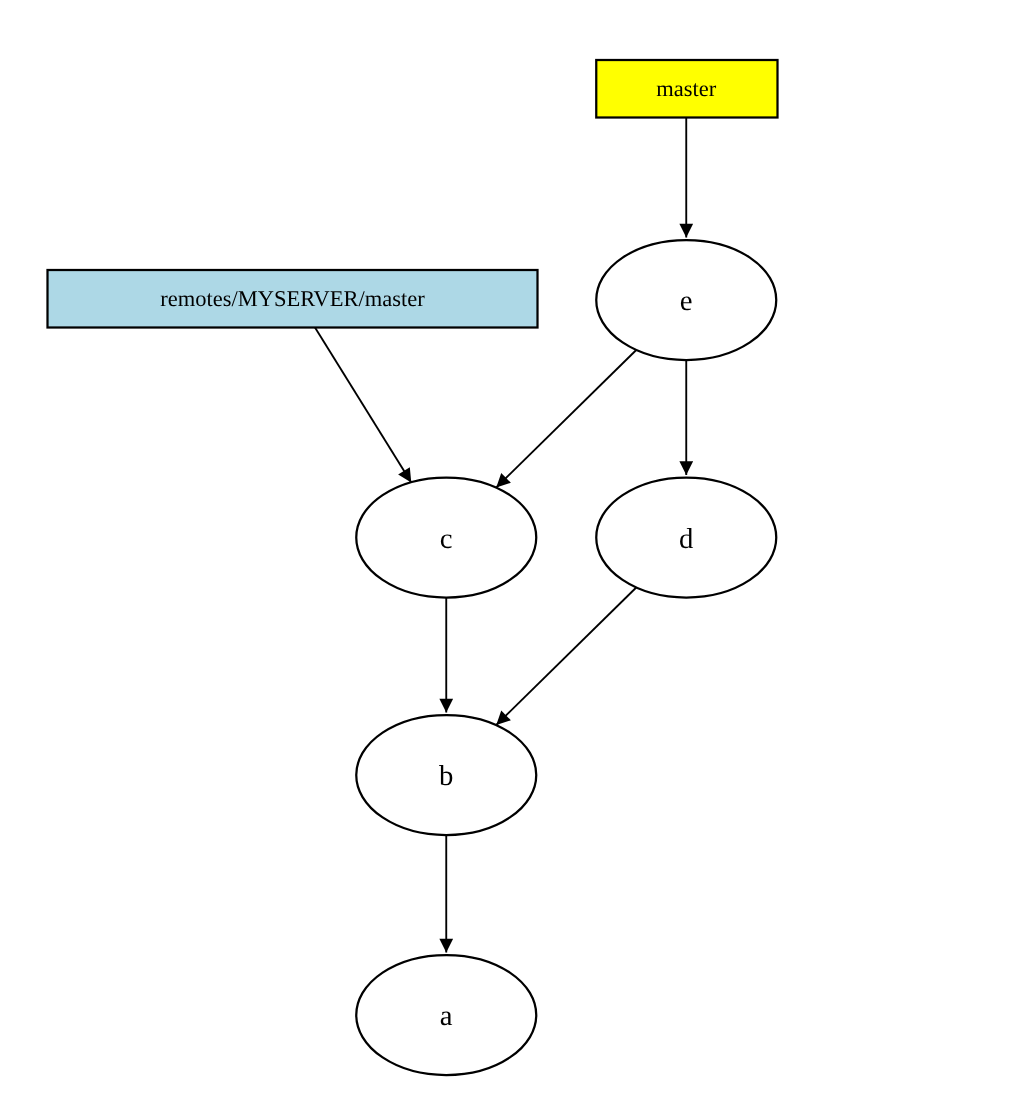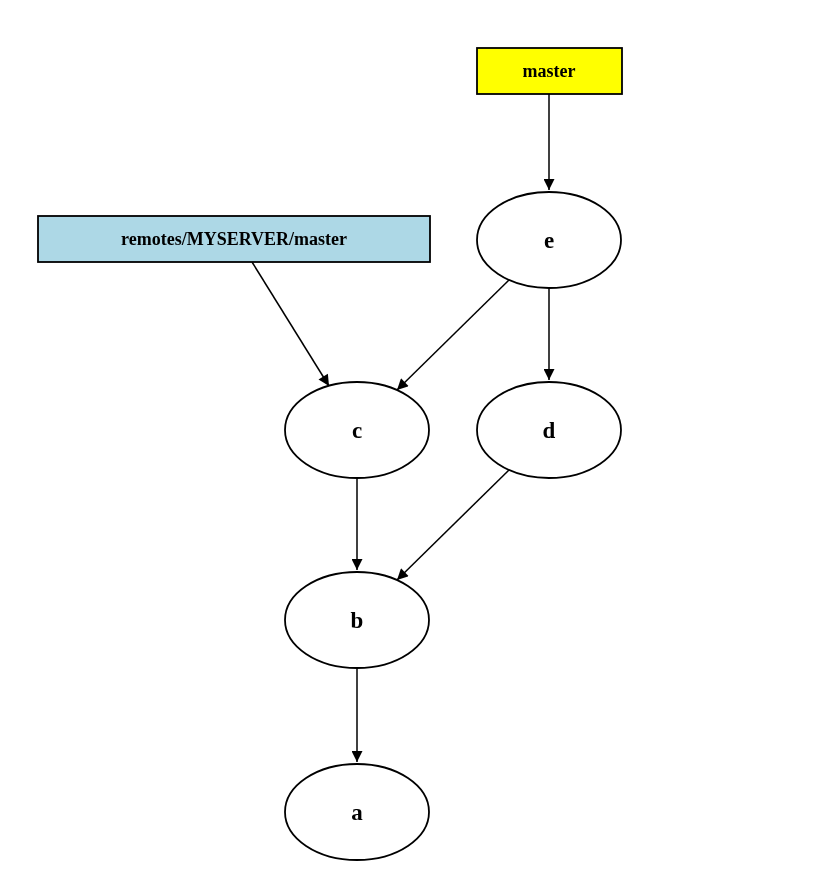--- a/index.html
+++ b/index.html
@@ -6,21 +6,20 @@
     margin: 0;
     padding: 0;
     background: #ffffff;
   }
   .canvas {
     position: relative;
     width: 825px;
     height: 880px;
     background: #ffffff;
     overflow: hidden;
-    font-weight: bold;
   }
   svg {
     display: block;
   }
   .node-shape {
     stroke: #000000;
     stroke-width: 1.8;
   }
   .edge {
     stroke: #000000;

